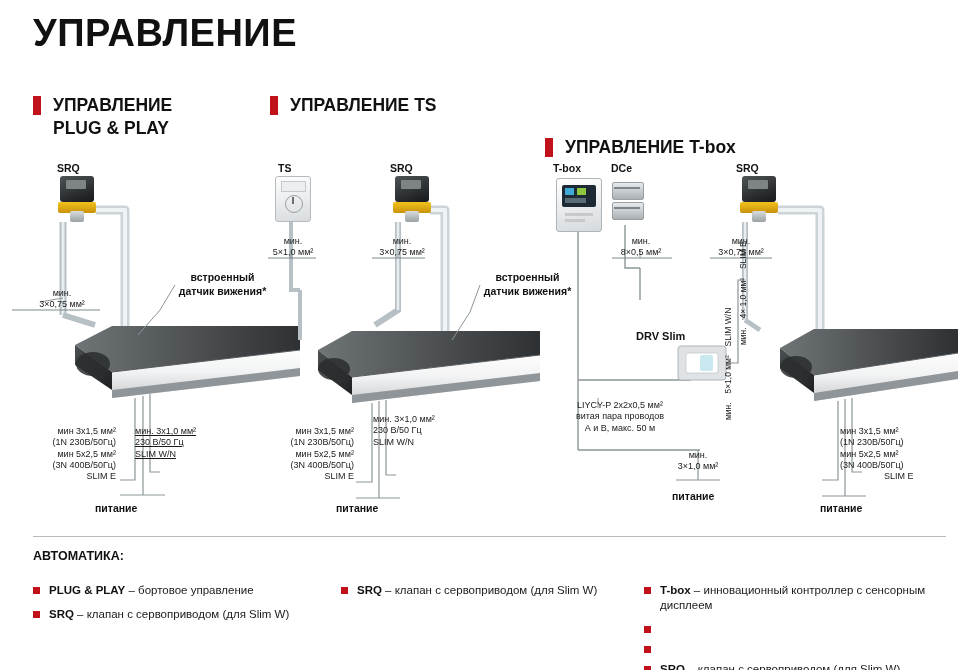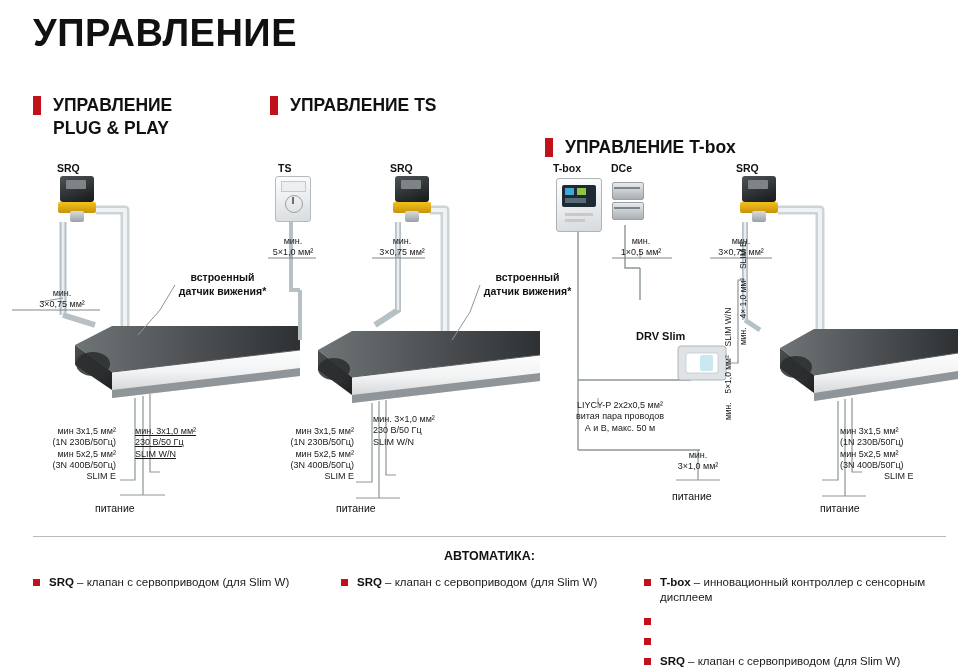--- a/index.html
+++ b/index.html
@@ -77,21 +77,21 @@
     position: absolute;
     font-size: 10.5px;
     font-weight: bold;
     line-height: 1.35;
     color: #111111;
     text-align: center;
   }
   .power-lbl {
     position: absolute;
     font-size: 10.5px;
-    font-weight: normal;
+    font-weight: bold;
     color: #111111;
   }
   .vert {
     position: absolute;
     font-size: 8.5px;
     line-height: 1.2;
     white-space: nowrap;
     transform-origin: 0 0;
     transform: rotate(-90deg);
   }
@@ -101,22 +101,21 @@
     left: 33px;
     top: 536px;
     width: 913px;
     border-top: 1px solid #b9b9b9;
     padding-top: 12px;
   }
   .legend-title {
     font-size: 12.5px;
     font-weight: bold;
     color: #111111;
-    margin-bottom: 12px;
-    text-align: center;
+    margin-bottom: 20px;
   }
   .legend-cols {
     display: flex;
     gap: 0;
   }
   .legend-col {
     box-sizing: border-box;
   }
   .legend-col.c1 { width: 308px; padding-right: 14px; }
   .legend-col.c2 { width: 303px; padding-right: 14px; }
@@ -354,21 +353,21 @@
       <div>5×1,0 мм²</div>
     </div>
 
     <div class="lbl center" style="left:368px; top:86px; width:68px;">
       <div>мин.</div>
       <div>3×0,75 мм²</div>
     </div>
 
     <div class="lbl center" style="left:608px; top:86px; width:66px;">
       <div>мин.</div>
-      <div>1×0,5 мм²</div>
+      <div>8×0,5 мм²</div>
     </div>
 
     <div class="lbl center" style="left:706px; top:86px; width:70px;">
       <div>мин.</div>
       <div>3×0,75 мм²</div>
     </div>
 
     <div class="lbl center" style="left:530px; top:250px; width:180px;">
       <div>LIYCY-P 2x2x0,5 мм²</div>
       <div>витая пара проводов</div>
@@ -448,20 +447,24 @@
 
   </div>
 
   <div class="legend">
     <div class="legend-title">АВТОМАТИКА:</div>
     <div class="legend-cols">
 
       <div class="legend-col c1">
         <div class="legend-item">
           <span class="sq"></span>
+          <span><b>PLUG &amp; PLAY</b><span> – бортовое управление</span></span>
+        </div>
+        <div class="legend-item">
+          <span class="sq"></span>
           <span><b>SRQ</b><span> – клапан с сервоприводом (для Slim W)</span></span>
         </div>
       </div>
 
       <div class="legend-col c2">
         <div class="legend-item">
           <span class="sq"></span>
           <span><b>SRQ</b><span> – клапан с сервоприводом (для Slim W)</span></span>
         </div>
       </div>

